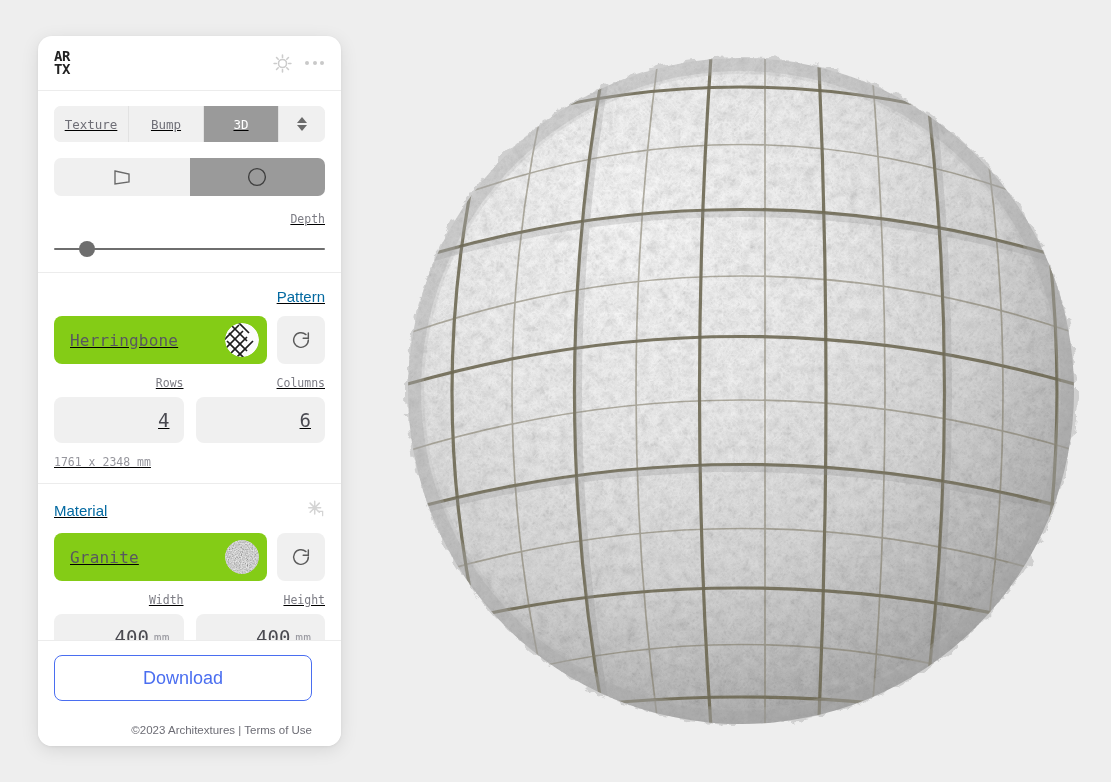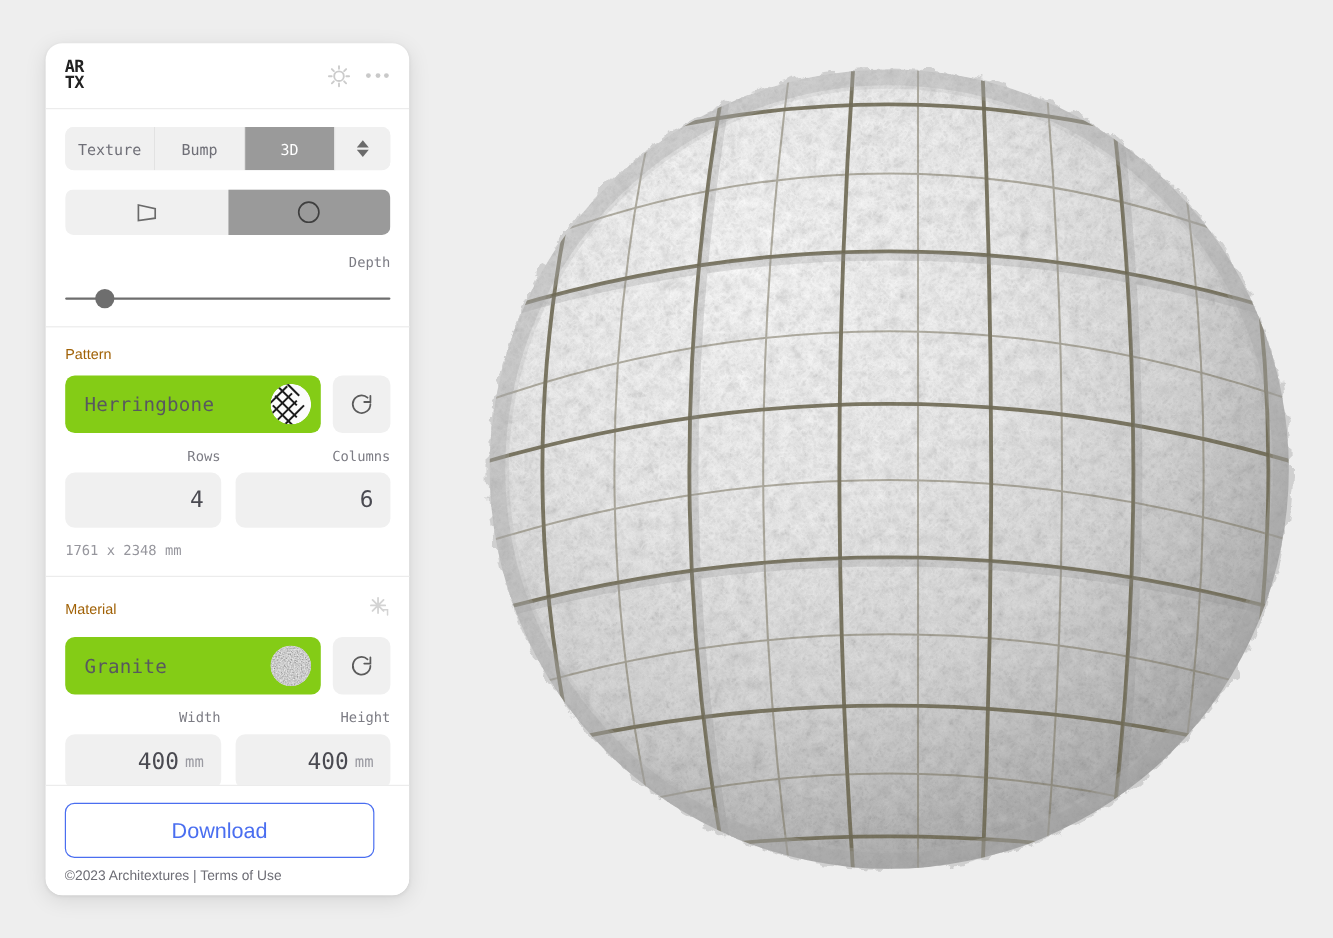--- a/index.html
+++ b/index.html
@@ -83,20 +83,21 @@
     width: 4px; height: 4px; border-radius: 50%;
     background: #c9c9c9; display: block;
   }
 
   
   #panel-body {
     flex: 1 1 auto;
     overflow-y: scroll;
     position: relative;
     padding-bottom: 4px;
+    text-decoration: underline;
   }
   #panel-body::-webkit-scrollbar { width: 8px; }
   #panel-body::-webkit-scrollbar-track { background: transparent; }
   #panel-body::-webkit-scrollbar-thumb {
     background: #dcdcdc; border-radius: 4px;
   }
 
   .section {
     padding: 15px 16px 14px 16px;
     border-bottom: 1px solid #ececec;
@@ -153,23 +154,24 @@
   
   .lbl {
     font-family: "DejaVu Sans Mono", monospace;
     font-size: 11.5px;
     color: #7c7c84;
     display: block;
     text-align: right;
   }
   .lbl-sans {
     font-family: "Liberation Sans", sans-serif;
-    font-size: 12px;
-    color: #a16207;
+    font-size: 15px;
+    color: #0369a1;
     display: block;
+    text-align: right;
   }
   .slider-wrap { margin-top: 14px; position: relative; height: 18px; }
   .slider-track {
     position: absolute; left: 0; right: 0; top: 8px; height: 2px;
     background: #6e6e6e; border-radius: 1px;
   }
   .slider-thumb {
     position: absolute; top: 1px; left: 11%;
     width: 16px; height: 16px; border-radius: 50%;
     background: #6e6e6e; transform: translateX(-50%);
@@ -233,21 +235,21 @@
     background: #fff;
   }
   .download-btn {
     display: block; width: 100%; height: 46px;
     border: 1px solid #4a6ef0; border-radius: 8px;
     background: #ffffff; color: #4a6ef0;
     font-family: "Liberation Sans", sans-serif;
     font-size: 18px; cursor: pointer;
   }
   .foot-text {
-    margin-top: 9px; text-align: left;
+    margin-top: 23px; text-align: right;
     font-family: "Liberation Sans", sans-serif;
     font-size: 11.5px; color: #6d6d75;
   }
 </style>
 </head>
 <body>
 
 <div id="viewport">
   <div id="sphere-wrap">
     <svg id="sphere-svg" viewBox="0 0 718 718">

